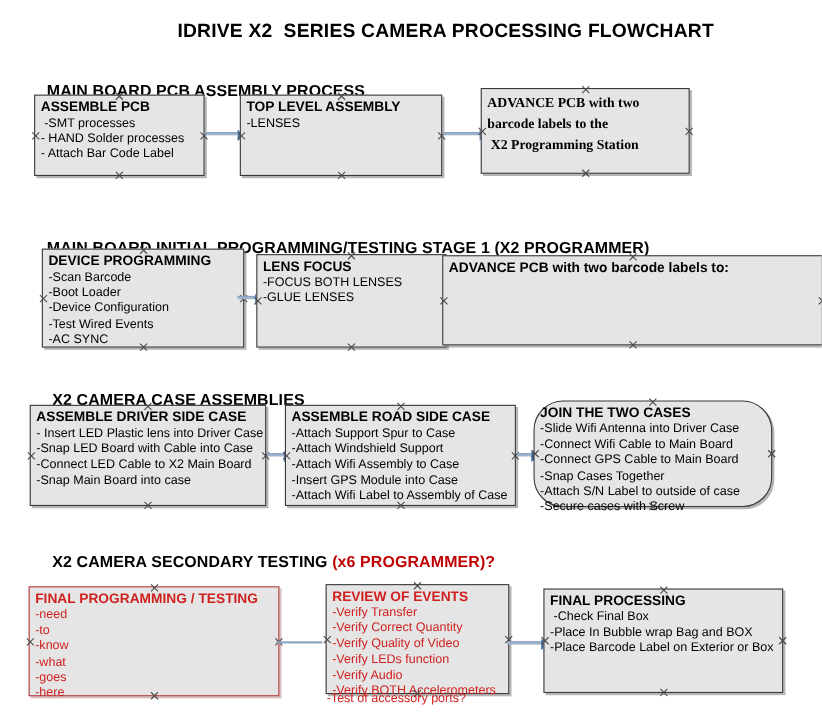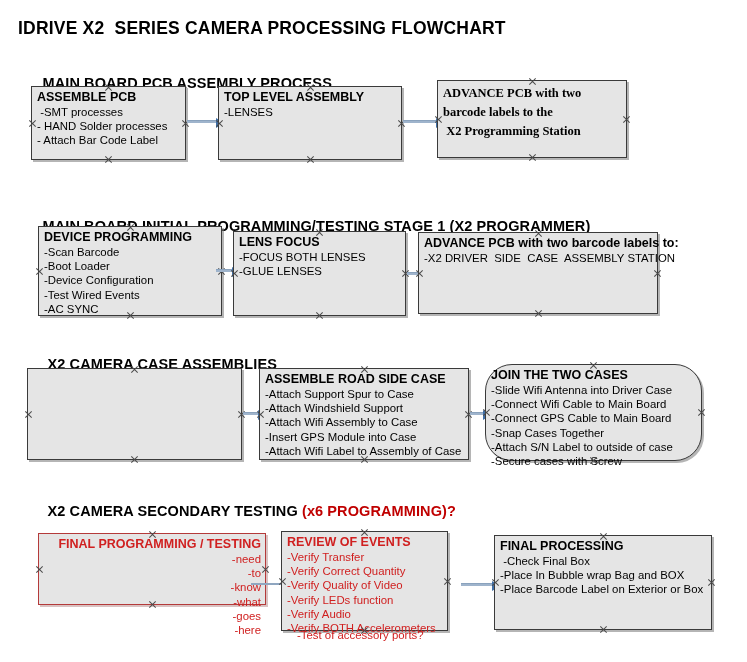--- a/index.html
+++ b/index.html
@@ -19,23 +19,23 @@
   .canvas {
     position: absolute;
     left: 0; top: 0;
     width: 747px;
     height: 662px;
   }
 
   
   .doc-title {
     position: absolute;
-    left: 18px; top: 18px;
+    left: 0; top: 18px;
     width: 649px;
-    text-align: left;
+    text-align: right;
     font-size: 17.5px;
     font-weight: bold;
     letter-spacing: 0.2px;
     white-space: pre;
   }
 
   .section-header {
     position: absolute;
     font-size: 14.5px;
     font-weight: bold;
@@ -221,36 +221,42 @@
     <div class="handle" style="left:50%; top:0;"></div>
     <div class="handle" style="left:50%; top:100%;"></div>
     <div class="handle" style="left:0; top:50%;"></div>
     <div class="handle" style="left:100%; top:50%;"></div>
   </div>
 
   <div class="arrow" style="left:407px; top:272px; width:17px;">
     <span class="head"></span>
   </div>
 
-  <div class="node" style="left:418px; top:232px; width:240px; height:82px;">
+  <div class="node" style="left:402px; top:232px; width:346px; height:82px;">
     <div class="node-inner">
       <div class="node-title">ADVANCE PCB with two barcode labels to:</div>
-      <div class="node-line">-X2 DRIVER  SIDE  CASE  ASSEMBLY STATION</div>
     </div>
     <div class="handle" style="left:50%; top:0;"></div>
     <div class="handle" style="left:50%; top:100%;"></div>
     <div class="handle" style="left:0; top:50%;"></div>
     <div class="handle" style="left:100%; top:50%;"></div>
   </div>
 
   <div class="section-header" style="left:31px; top:340px;">
     <span>X2 CAMERA CASE ASSEMBLIES</span>
   </div>
 
   <div class="node" style="left:27px; top:368px; width:215px; height:92px;">
+    <div class="node-inner">
+      <div class="node-title">ASSEMBLE DRIVER SIDE CASE</div>
+      <div class="node-line">- Insert LED Plastic lens into Driver Case</div>
+      <div class="node-line">-Snap LED Board with Cable into Case</div>
+      <div class="node-line">-Connect LED Cable to X2 Main Board</div>
+      <div class="node-line">-Snap Main Board into case</div>
+    </div>
     <div class="handle" style="left:50%; top:0;"></div>
     <div class="handle" style="left:50%; top:100%;"></div>
     <div class="handle" style="left:0; top:50%;"></div>
     <div class="handle" style="left:100%; top:50%;"></div>
   </div>
 
   <div class="arrow" style="left:243px; top:412px; width:15px;">
     <span class="head"></span>
   </div>
 
@@ -283,42 +289,42 @@
       <div class="node-line">-Attach S/N Label to outside of case</div>
       <div class="node-line">-Secure cases with Screw</div>
     </div>
     <div class="handle" style="left:50%; top:0;"></div>
     <div class="handle" style="left:50%; top:100%;"></div>
     <div class="handle" style="left:0; top:50%;"></div>
     <div class="handle" style="left:100%; top:50%;"></div>
   </div>
 
   <div class="section-header" style="left:31px; top:487px;">
-    <span>X2 CAMERA SECONDARY TESTING </span><span class="accent">(x6 PROGRAMMING)?</span>
-  </div>
-
-  <div class="node red-node" style="left:38px; top:533px; width:228px; height:72px;text-align:right;">
+    <span>X2 CAMERA SECONDARY TESTING </span><span class="accent">(x6 PROGRAMMER)?</span>
+  </div>
+
+  <div class="node red-node" style="left:26px; top:533px; width:228px; height:100px;">
     <div class="node-inner">
       <div class="node-title">FINAL PROGRAMMING / TESTING</div>
       <div class="node-line">-need</div>
       <div class="node-line">-to</div>
       <div class="node-line">-know</div>
       <div class="node-line">-what</div>
       <div class="node-line">-goes</div>
       <div class="node-line">-here</div>
     </div>
     <div class="handle" style="left:50%; top:0;"></div>
     <div class="handle" style="left:50%; top:100%;"></div>
     <div class="handle" style="left:0; top:50%;"></div>
     <div class="handle" style="left:100%; top:50%;"></div>
   </div>
 
   <div class="line-plain" style="left:251px; top:583px; width:42px;"></div>
 
-  <div class="node" style="left:281px; top:531px; width:167px; height:100px;">
+  <div class="node" style="left:296px; top:531px; width:167px; height:100px;">
     <div class="node-inner">
       <div class="node-title red-text">REVIEW OF EVENTS</div>
       <div class="node-line red-text">-Verify Transfer</div>
       <div class="node-line red-text">-Verify Correct Quantity</div>
       <div class="node-line red-text">-Verify Quality of Video</div>
       <div class="node-line red-text">-Verify LEDs function</div>
       <div class="node-line red-text">-Verify Audio</div>
       <div class="node-line red-text">-Verify BOTH Accelerometers</div>
     </div>
     <div class="handle" style="left:50%; top:0;"></div>

